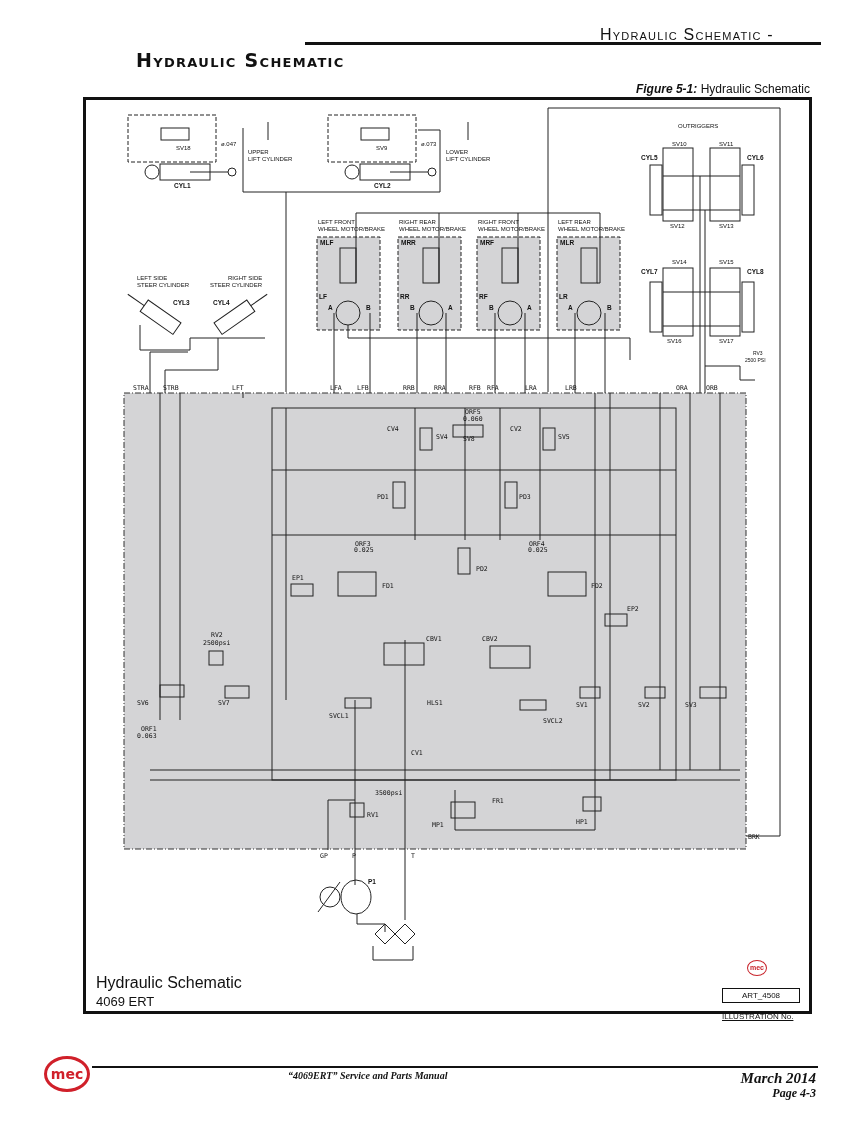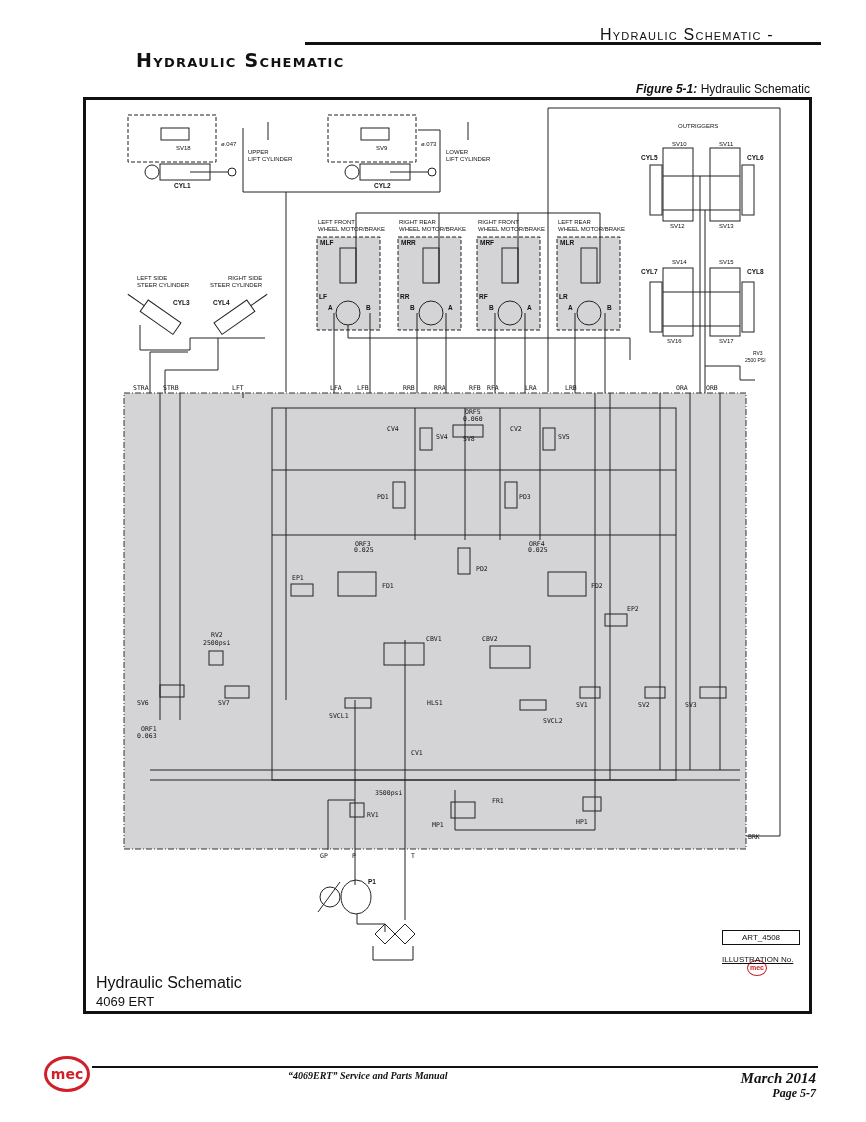--- a/index.html
+++ b/index.html
@@ -11,22 +11,22 @@
   .fig-caption{right:56px;top:82px;font-size:12px;}
   .fig-caption b{font-style:italic;}
   .frame{left:83px;top:97px;width:729px;height:917px;border:3px solid #111;box-sizing:border-box;}
   svg text{font-family:"DejaVu Sans Mono",monospace;fill:#111;}
   .lbl{font-family:"Liberation Sans",sans-serif;font-size:6px;}
   .lblb{font-family:"Liberation Sans",sans-serif;font-size:6.5px;font-weight:bold;}
   .mono{font-size:6.5px;}
   .title-block1{left:96px;top:974px;font-size:16px;}
   .title-block2{left:96px;top:994px;font-size:13px;}
   .ill-logo{left:747px;top:960px;width:18px;height:14px;border:1.5px solid #c8242b;border-radius:50%;color:#c8242b;font-size:7px;font-weight:bold;text-align:center;line-height:14px;}
-  .ill-label{left:722px;top:955px;font-size:8px;text-decoration:underline;}
-  .ill-box{left:722px;top:930px;width:76px;height:13px;border:1px solid #111;font-size:8px;text-align:center;line-height:13px;}
+  .ill-label{left:722px;top:1012px;font-size:8px;text-decoration:underline;}
+  .ill-box{left:722px;top:988px;width:76px;height:13px;border:1px solid #111;font-size:8px;text-align:center;line-height:13px;}
   .footer-logo{left:44px;top:1056px;width:40px;height:30px;border:3px solid #d0202a;border-radius:50%;color:#d0202a;font-weight:bold;font-size:14px;text-align:center;line-height:30px;font-family:"DejaVu Sans",sans-serif;}
   .footer-rule{left:92px;top:1066px;width:726px;height:2px;background:#111;}
   .footer-manual{left:288px;top:1070px;font-family:"Liberation Serif",serif;font-style:italic;font-weight:bold;font-size:10px;}
   .footer-date{right:50px;top:1070px;font-family:"Liberation Serif",serif;font-style:italic;font-weight:bold;font-size:15px;}
   .footer-page{right:50px;top:1086px;font-family:"Liberation Serif",serif;font-style:italic;font-weight:bold;font-size:12px;}
 </style>
 </head>
 <body>
 
 <div class="abs running-head">Hydraulic Schematic -</div>
@@ -310,13 +310,13 @@
 <div class="abs title-block1">Hydraulic Schematic</div>
 <div class="abs title-block2">4069 ERT</div>
 <div class="abs ill-logo">mec</div>
 <div class="abs ill-label">ILLUSTRATION No.</div>
 <div class="abs ill-box">ART_4508</div>
 
 <div class="abs footer-logo">mec</div>
 <div class="abs footer-rule"></div>
 <div class="abs footer-manual">“4069ERT” Service and Parts Manual</div>
 <div class="abs footer-date">March 2014</div>
-<div class="abs footer-page">Page 5-7</div>
+<div class="abs footer-page">Page 4-3</div>
 
 </body></html>

